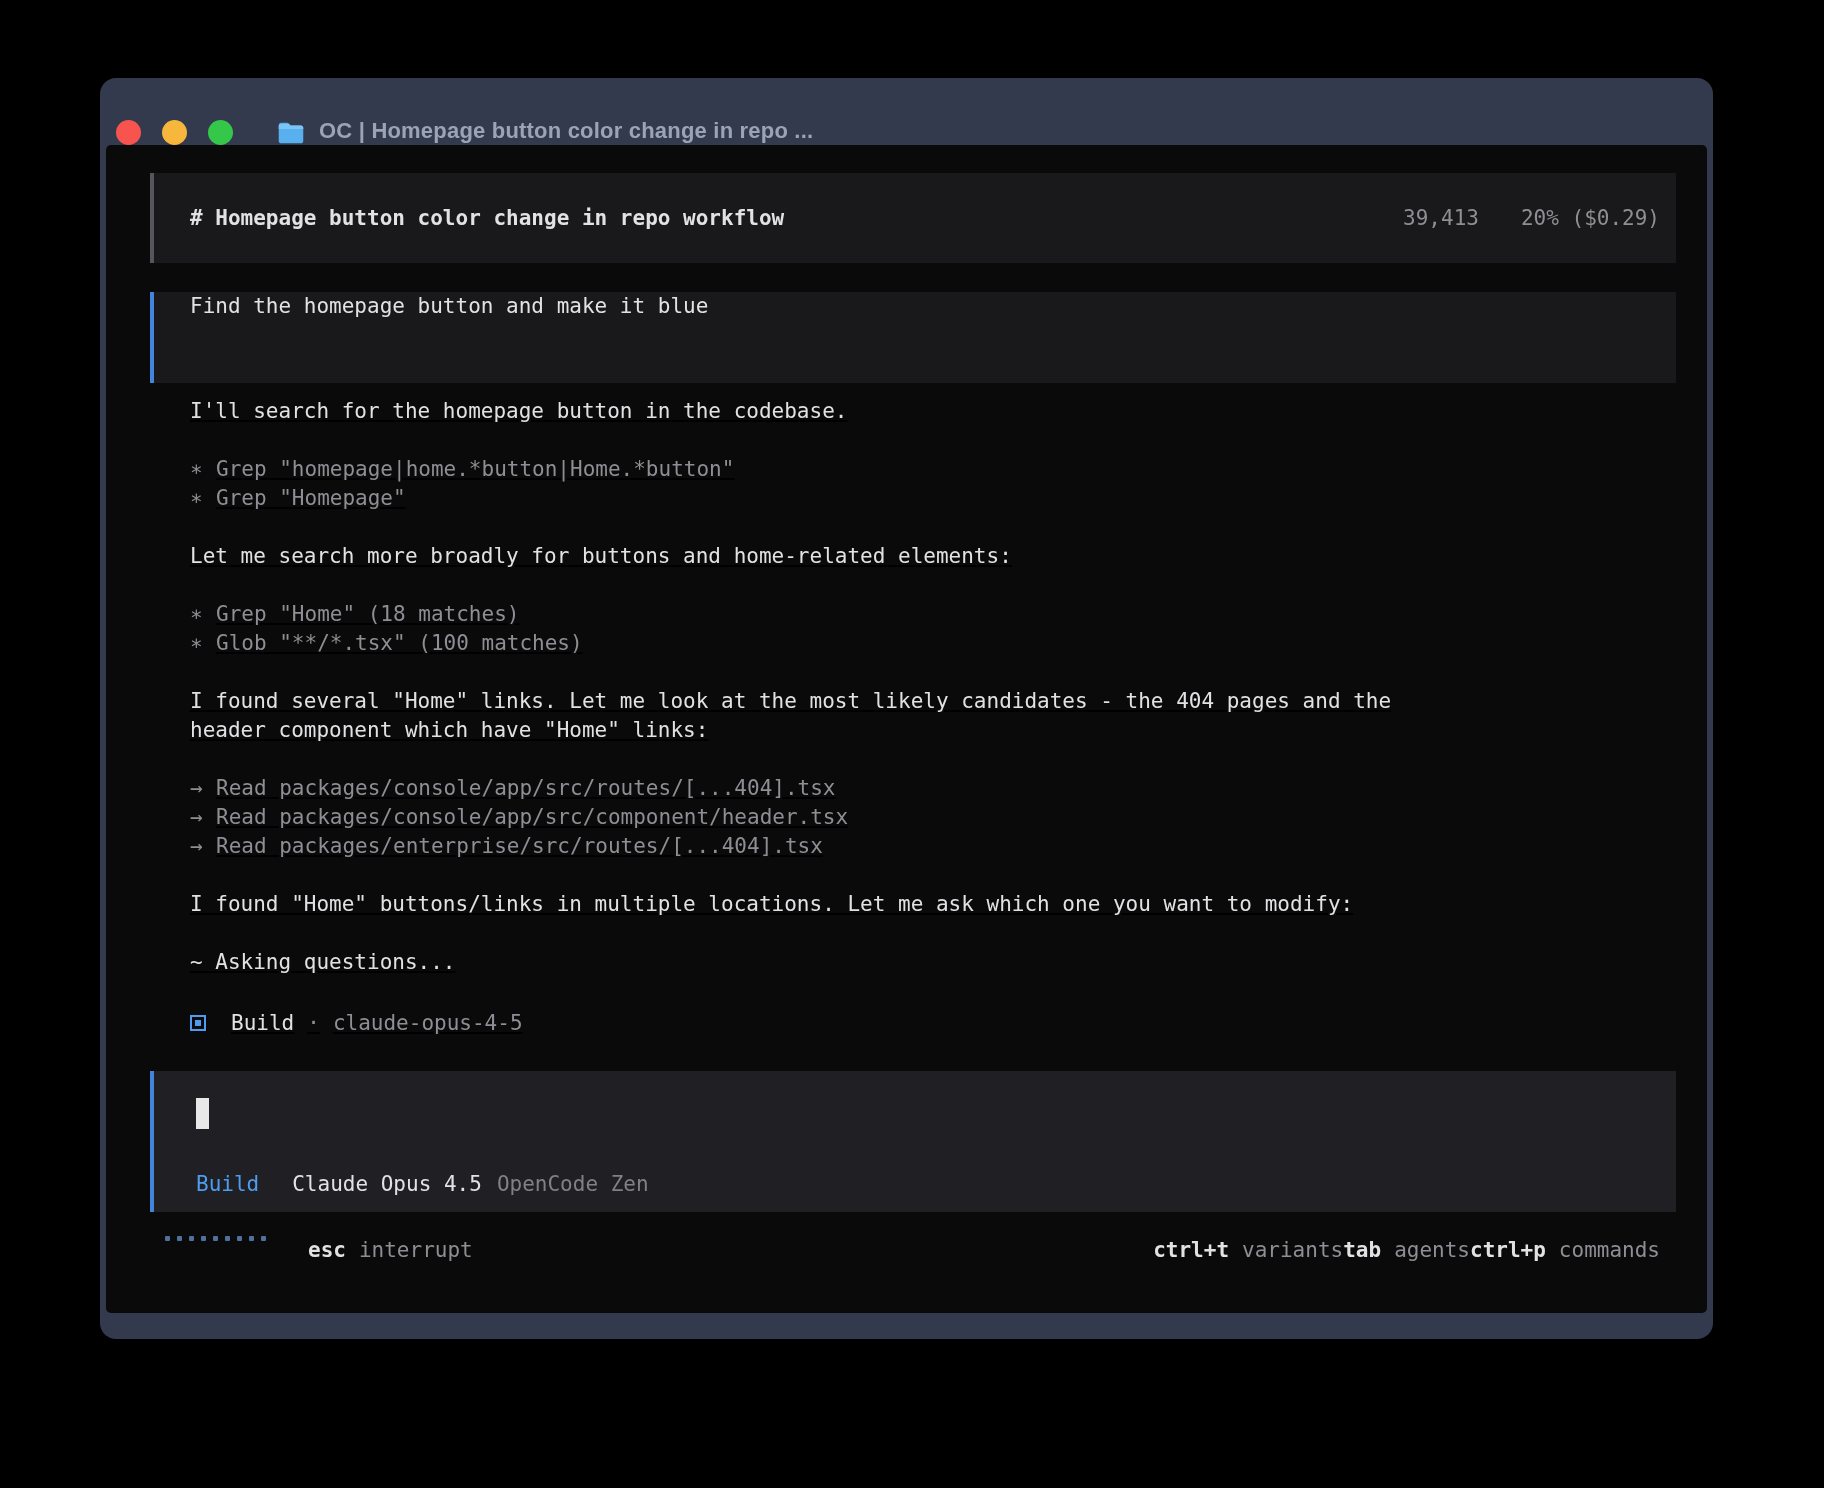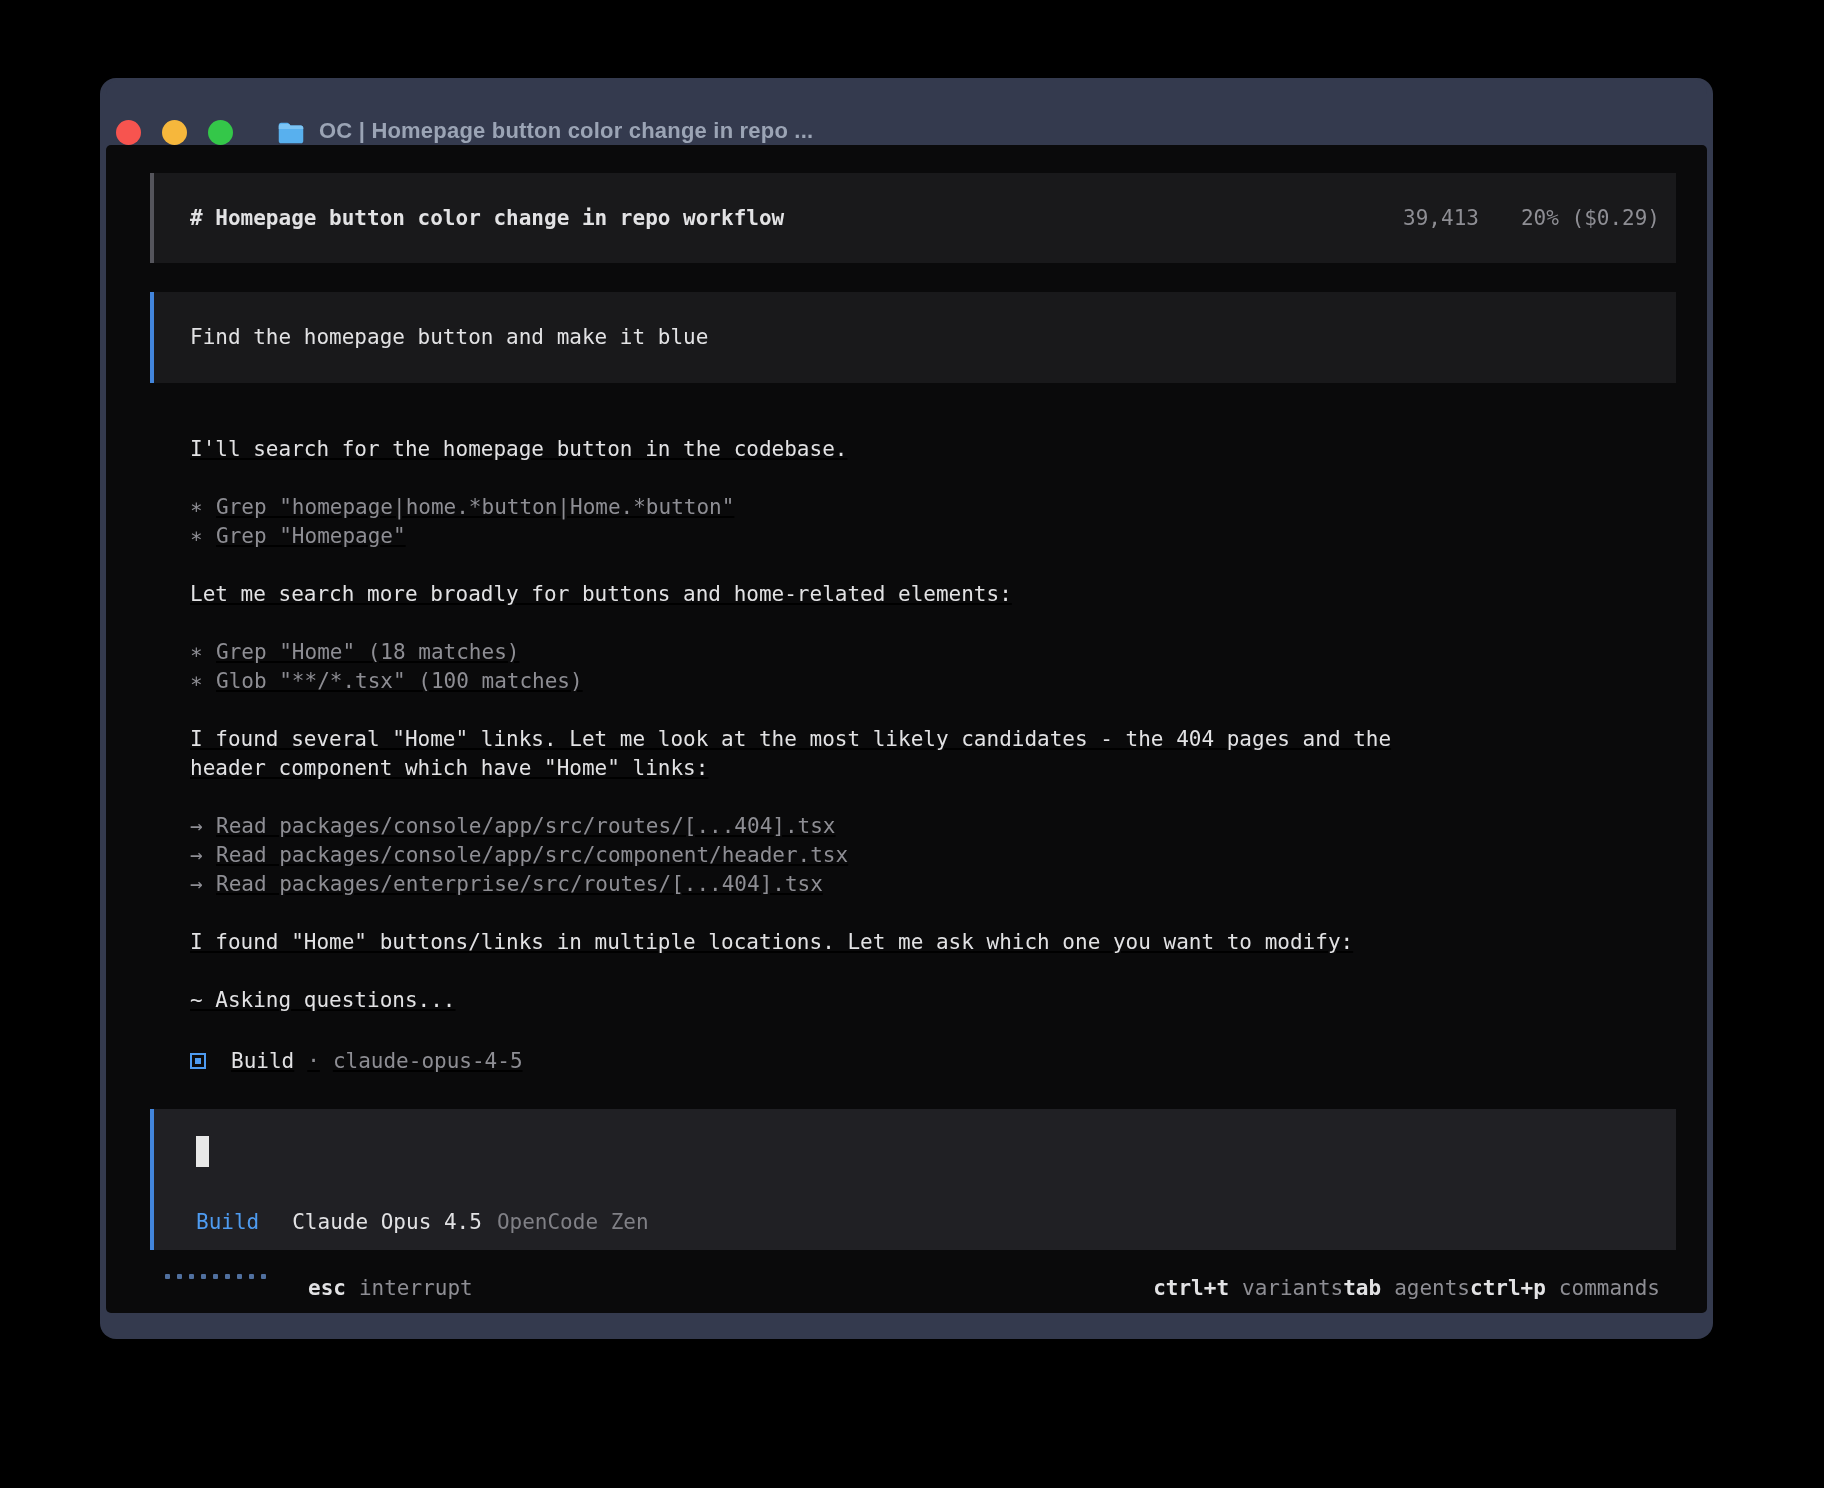--- a/index.html
+++ b/index.html
@@ -33,24 +33,24 @@
     border-radius:5px;overflow:hidden;}
 
   
   .hdr{height:90px;background:var(--panel-bg);border-left:4px solid var(--header-border);
     display:flex;align-items:center;justify-content:space-between;padding:0 16px 0 36px;}
   .hdr-title{font-weight:700;color:var(--text-primary);}
   .hdr-stats{display:flex;gap:42px;color:var(--text-secondary);}
 
   
   .user-msg{height:91px;background:var(--panel-bg);border-left:4px solid var(--border-blue);
-    display:flex;align-items:center;padding:0 16px 0 36px;margin-top:29px;color:var(--text-primary);}
+    display:flex;padding:0 16px 0 36px;margin-top:29px;color:var(--text-primary);}
 
   
-  .convo{margin-left:40px;margin-top:52px;text-decoration:underline;}
+  .convo{margin-left:40px;margin-top:14px;text-decoration:underline;}
   .msg{color:var(--text-primary);max-width:1250px;margin:29px 0;}
   .msg:first-child{margin-top:0;}
   .toolgroup{margin:29px 0;}
   .tool-line{color:var(--text-secondary);}
   .sym{display:inline-block;width:26px;color:var(--text-secondary);}
 
   
   .agent-line{display:flex;align-items:center;margin-top:29px;height:34px;}
   .agent-badge{width:16px;height:16px;border:2px solid var(--accent-blue);display:inline-flex;
     align-items:center;justify-content:center;margin-right:25px;}

